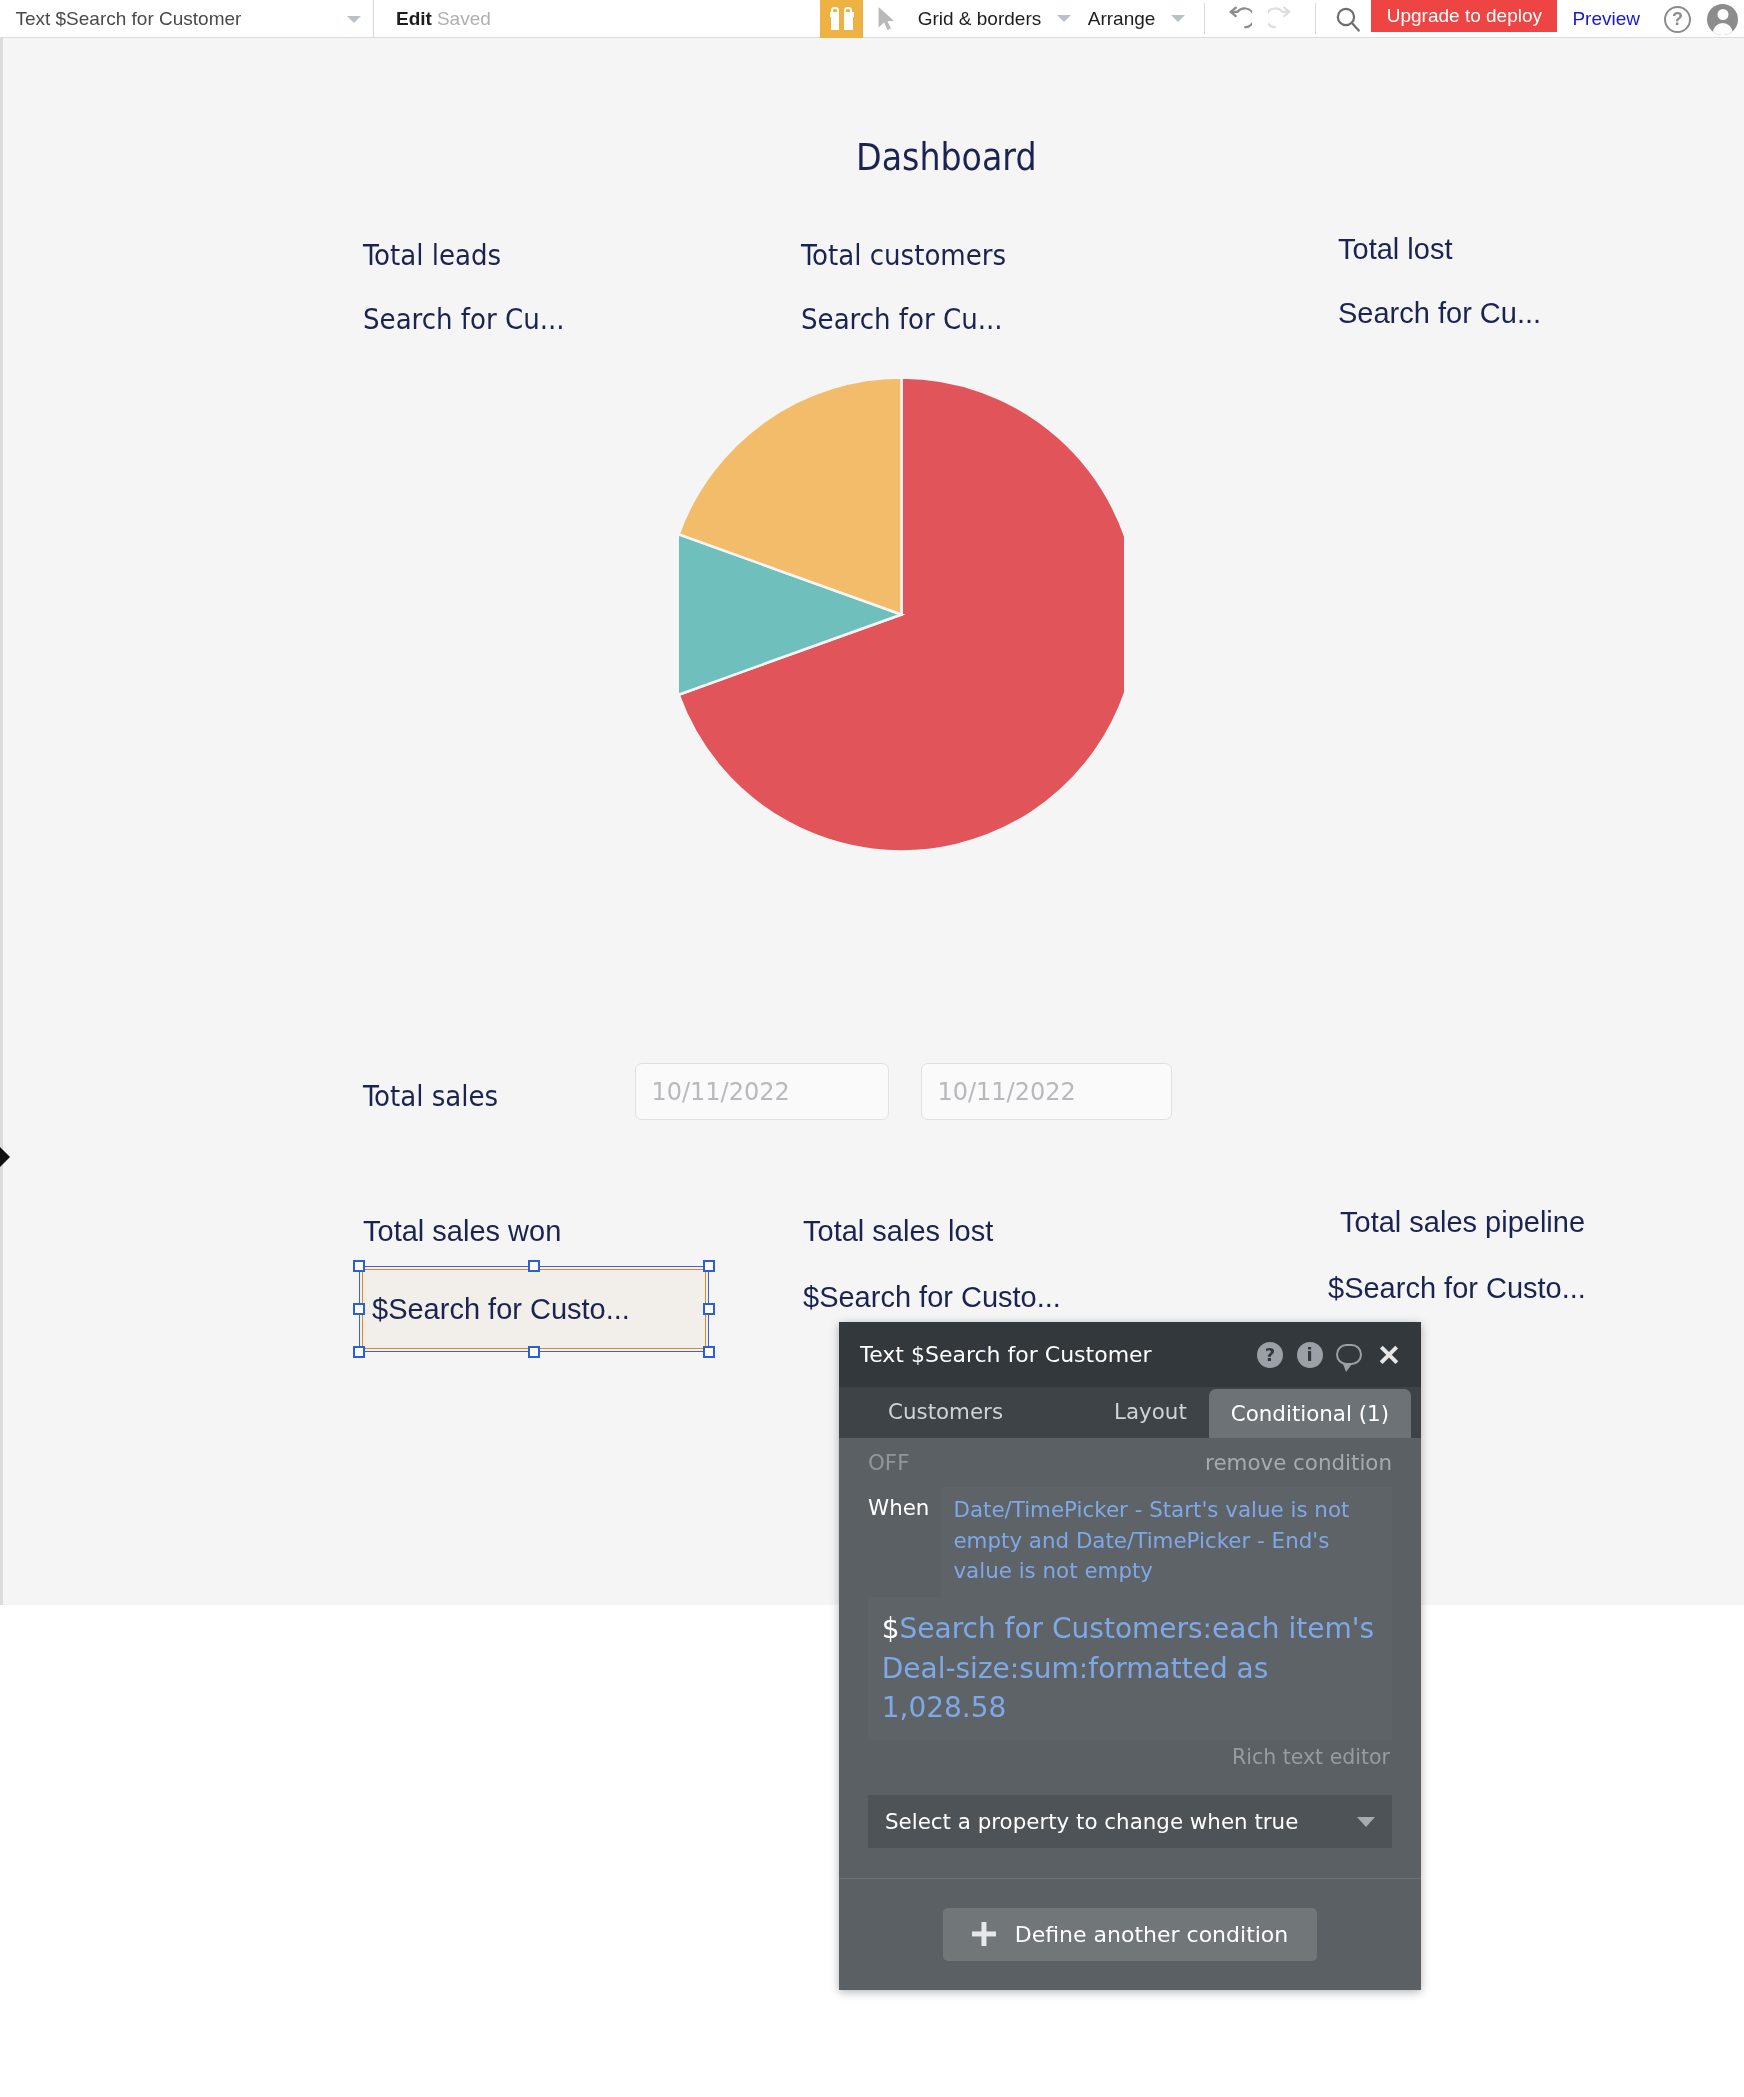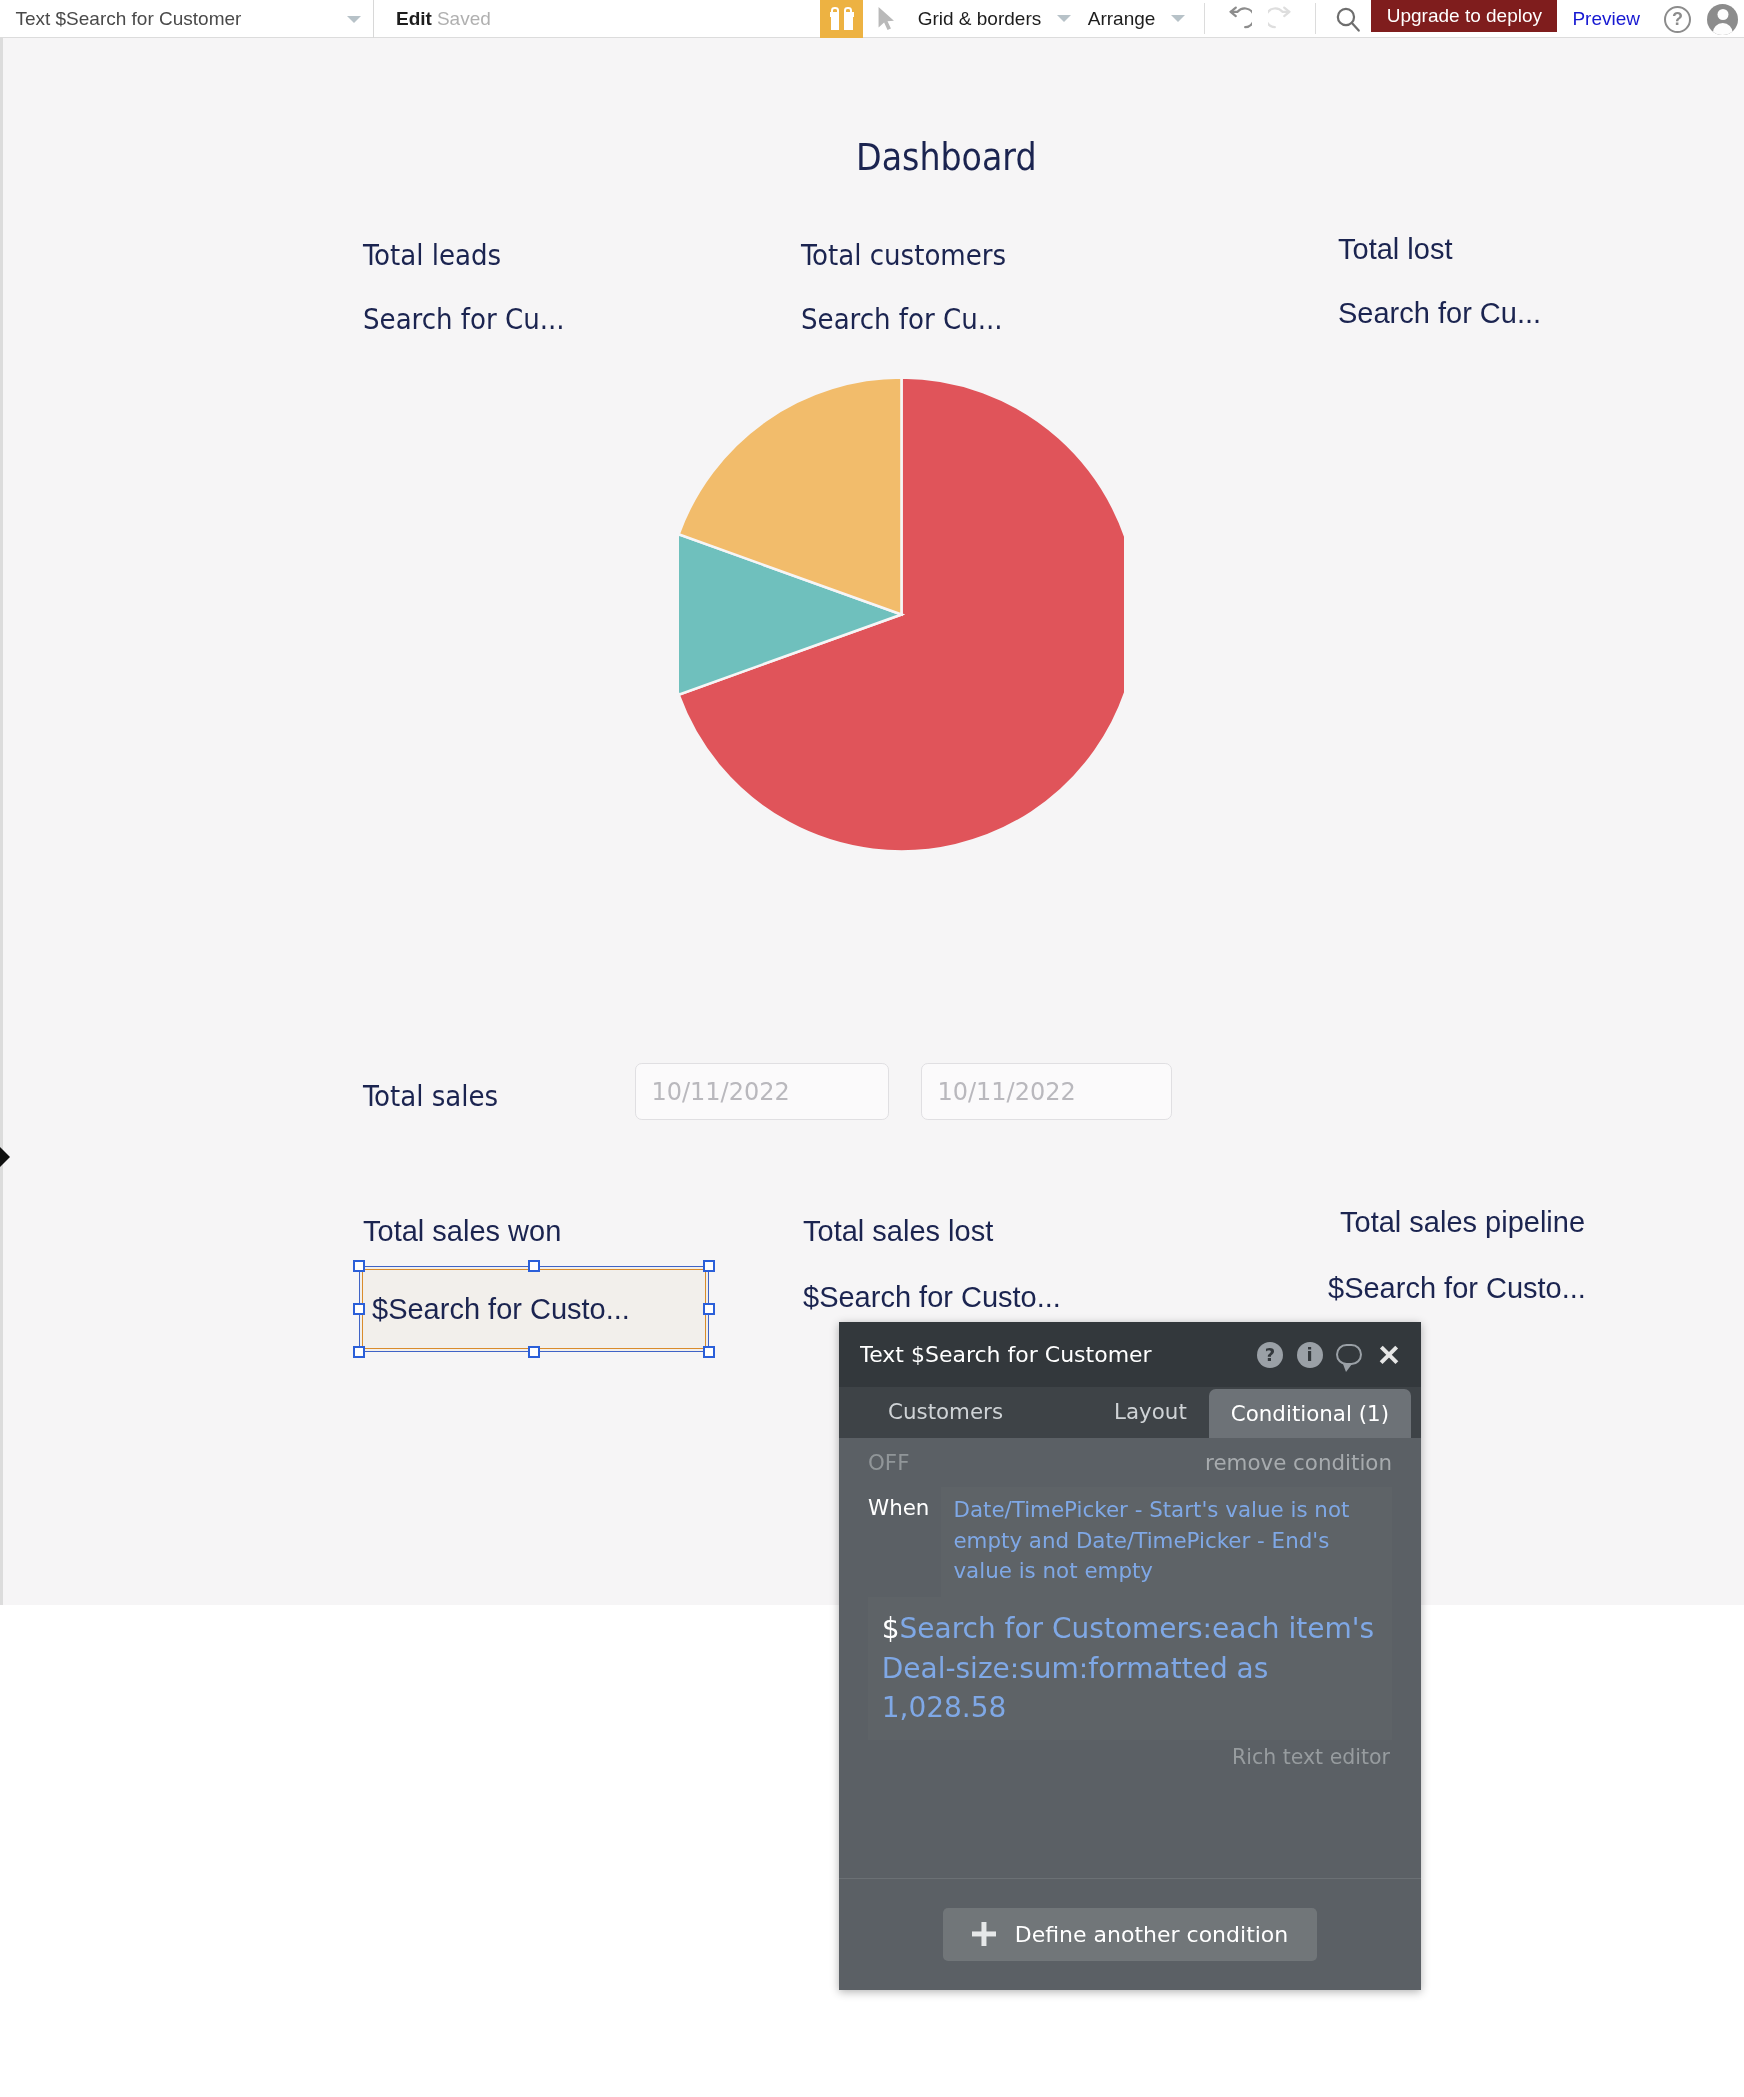--- a/index.html
+++ b/index.html
@@ -83,21 +83,21 @@
   .tb-menu .caret-down { border-top-color: #b7c2c8; }
 
   .tb-divider { width: 0.9px; background: #dcdcdc; margin: 3.4px 10.3px; }
 
   .icon-btn {
     width: 45px; height: 38px;
     display: flex; align-items: center; justify-content: center;
     flex: none;
   }
   .upgrade-btn {
-    background: #7f1d1d; color: #ffffff;
+    background: #ef4444; color: #ffffff;
     font-size: 19px; padding: 0 15.4px;
     display: flex; align-items: center; flex: none;
     height: 32px; white-space: nowrap;
   }
   .preview-link {
     color: #1618d2; font-size: 19px;
     padding: 0 15px; display: flex; align-items: center;
     height: 38px; white-space: nowrap;
   }
   .help-circle {
@@ -521,20 +521,24 @@
 
 
     <div class="text-value">
       <span class="dollar">$</span><span>Search for Customers:each item's Deal-size:sum:formatted as 1,028.58</span>
     </div>
 
     <div class="rich-text-row">
       <span class="rich-text-label">Rich text editor</span>
     </div>
 
+    <div class="select-prop">
+      <span class="select-prop-label">Select a property to change when true</span>
+      <span class="sel-caret"></span>
+    </div>
 
     <div class="panel-footer">
       <div class="define-btn">
         <span class="plus-ico"></span>
         <span class="define-btn-label">Define another condition</span>
       </div>
     </div>
 
   </div>
 </div>

